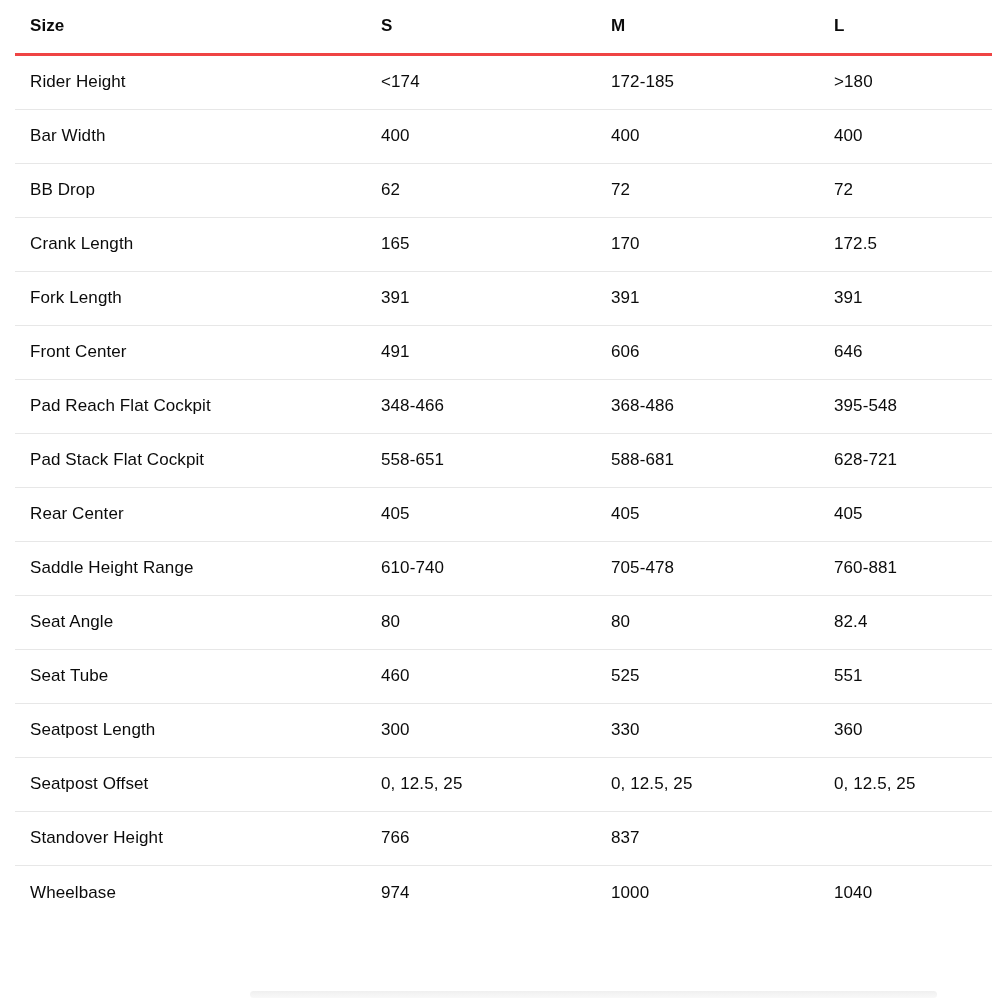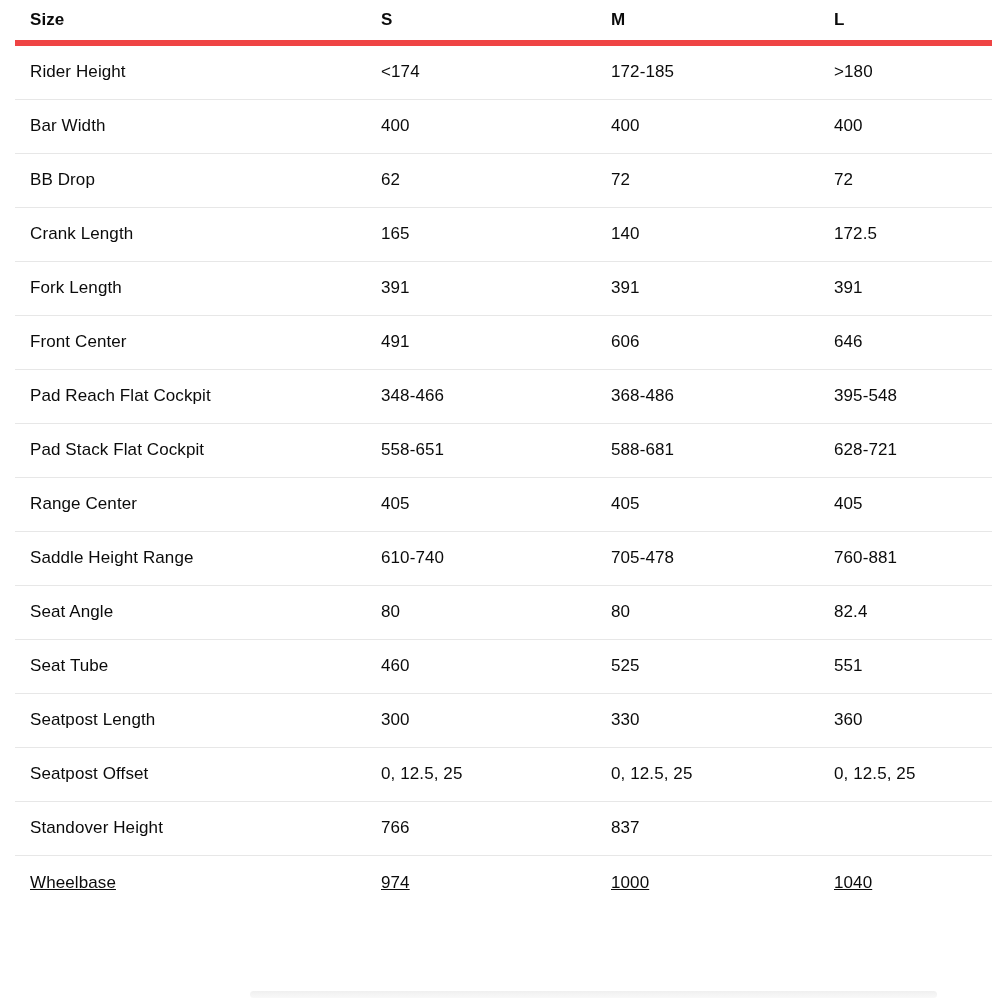--- a/index.html
+++ b/index.html
@@ -18,26 +18,25 @@
     height: 1000px;
   }
   .row {
     display: grid;
     grid-template-columns: 366px 230px 223px 1fr;
     align-items: center;
     height: 54px;
     border-bottom: 1px solid #e7e7e7;
   }
   .row.header {
-    height: 46px;
-    border-bottom: 6px solid #ef4444;
+    height: 56px;
+    border-bottom: 3px solid #ef4444;
   }
   .row:last-child {
     border-bottom: none;
-    text-decoration: underline;
   }
   .cell {
     font-size: 17px;
     font-weight: 400;
     letter-spacing: 0.1px;
     line-height: 1.2;
     white-space: nowrap;
     overflow: hidden;
   }
   .cell.label {
@@ -83,21 +82,21 @@
       </div>
       <div class="row">
         <div class="cell label">BB Drop</div>
         <div class="cell">62</div>
         <div class="cell">72</div>
         <div class="cell">72</div>
       </div>
       <div class="row">
         <div class="cell label">Crank Length</div>
         <div class="cell">165</div>
-        <div class="cell">140</div>
+        <div class="cell">170</div>
         <div class="cell">172.5</div>
       </div>
       <div class="row">
         <div class="cell label">Fork Length</div>
         <div class="cell">391</div>
         <div class="cell">391</div>
         <div class="cell">391</div>
       </div>
       <div class="row">
         <div class="cell label">Front Center</div>
@@ -111,21 +110,21 @@
         <div class="cell">368-486</div>
         <div class="cell">395-548</div>
       </div>
       <div class="row">
         <div class="cell label">Pad Stack Flat Cockpit</div>
         <div class="cell">558-651</div>
         <div class="cell">588-681</div>
         <div class="cell">628-721</div>
       </div>
       <div class="row">
-        <div class="cell label">Range Center</div>
+        <div class="cell label">Rear Center</div>
         <div class="cell">405</div>
         <div class="cell">405</div>
         <div class="cell">405</div>
       </div>
       <div class="row">
         <div class="cell label">Saddle Height Range</div>
         <div class="cell">610-740</div>
         <div class="cell">705-478</div>
         <div class="cell">760-881</div>
       </div>

